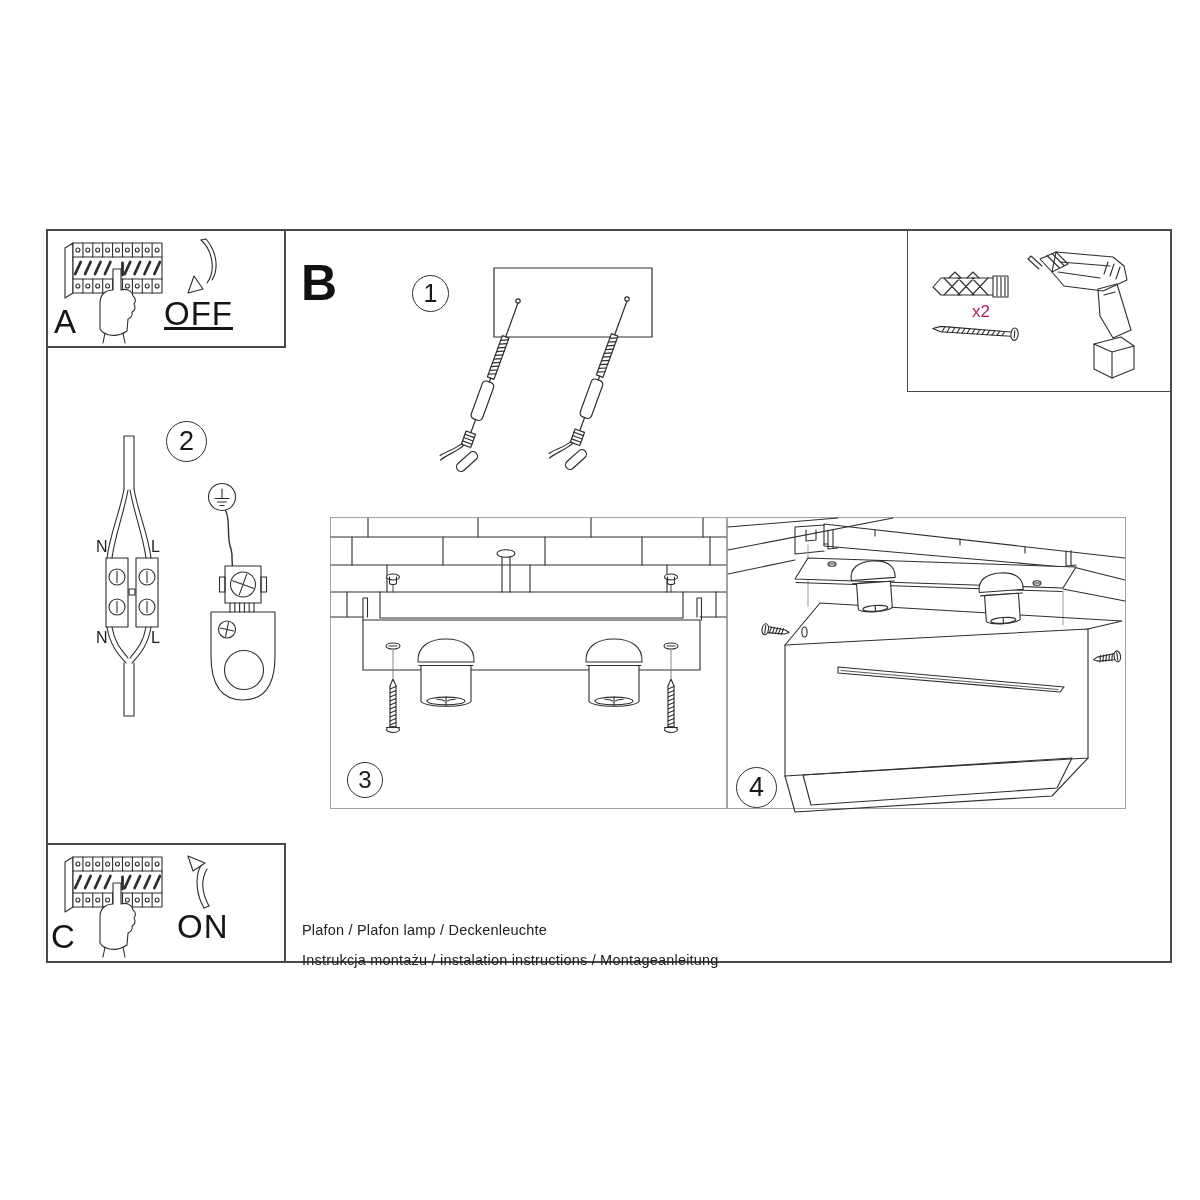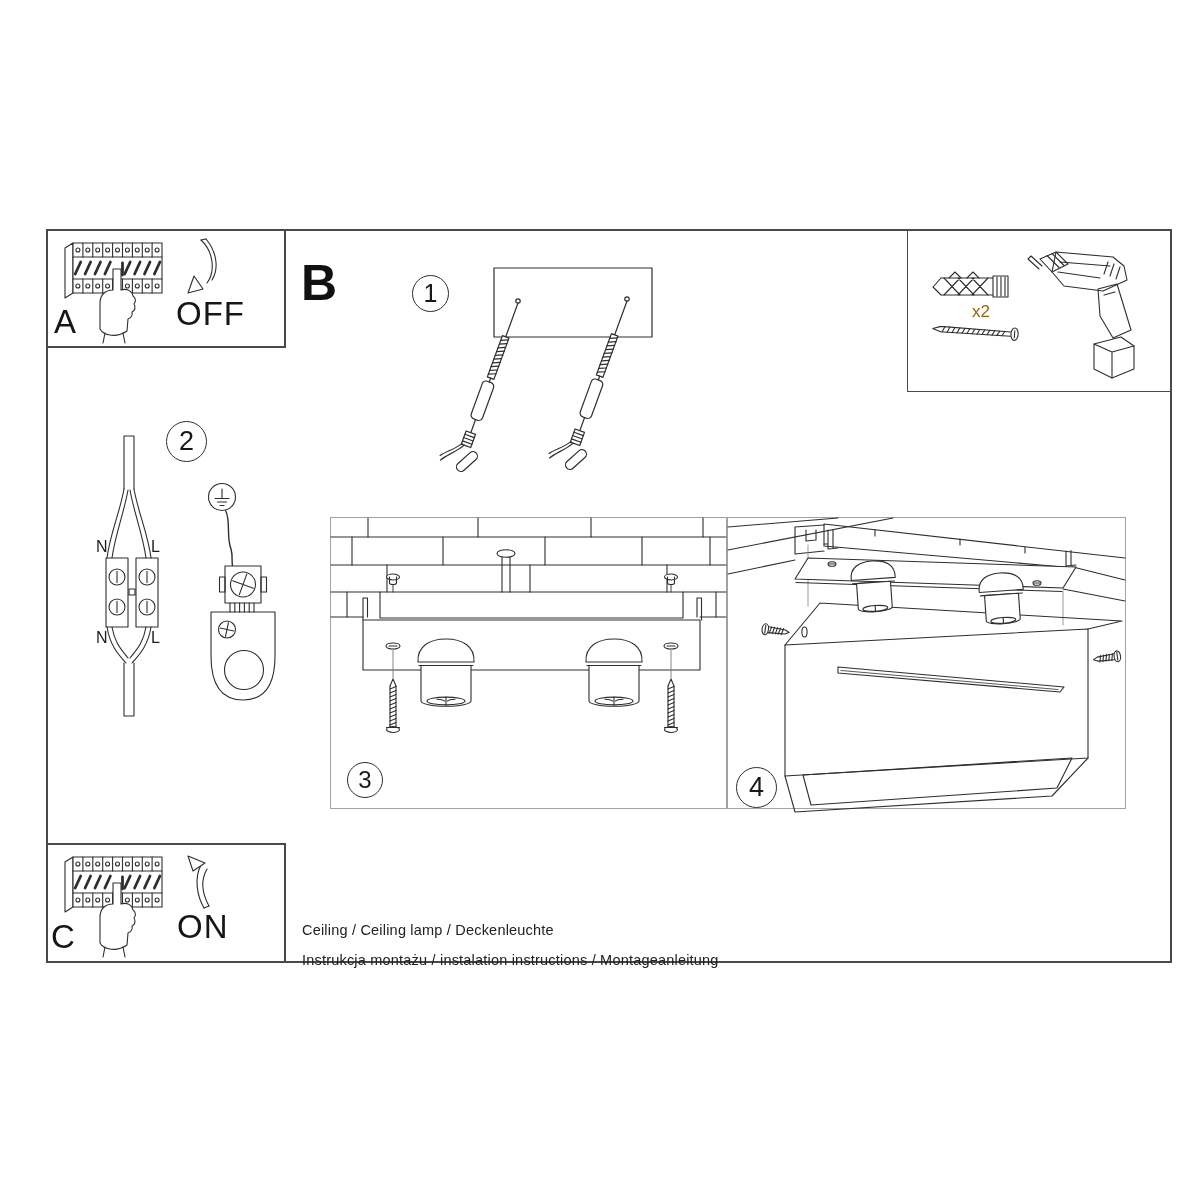--- a/index.html
+++ b/index.html
@@ -14,21 +14,21 @@
   .lbl{position:absolute;line-height:1;white-space:nowrap;}
   .letter{font-size:33px;color:#161616;}
   .big-b{font-size:50px;font-weight:700;color:#111;}
   .switch-word{font-size:33px;letter-spacing:1px;color:#161616;}
   .stepnum{
     position:absolute;border:1.8px solid #2d2d2d;border-radius:50%;
     display:flex;align-items:center;justify-content:center;
     color:#191919;box-sizing:border-box;background:transparent;
   }
   .wirelbl{font-size:16px;color:#1c1c1c;}
-  .qty{font-size:17px;color:#a16207;}
+  .qty{font-size:17px;color:#be185d;}
   .footer-line{position:absolute;font-size:14.5px;color:#212121;letter-spacing:.2px;line-height:1;}
   svg.art{position:absolute;left:0;top:0;}
 </style>
 </head>
 <body>
 
 <div class="frame" style="left:46px;top:229px;width:1126px;height:734px;"></div>
 <div class="frame" style="left:46px;top:229px;width:240px;height:119px;"></div>
 <div class="frame" style="left:46px;top:843px;width:240px;height:120px;"></div>
 <div class="frame thin" style="left:907px;top:229px;width:265px;height:163px;"></div>
@@ -302,33 +302,33 @@
       <path d="M1108 262 L1104 274 M1114 264 L1110 276 M1120 267 L1116 279"></path>
       <polygon points="1098,289 1117,284 1131,330 1113,338 1100,316"></polygon>
       <path d="M1104 295 L1115 292"></path>
       <polygon points="1094,344 1121,337 1134,346 1134,369 1112,378 1094,369"></polygon>
       <path d="M1094 344 L1112 352 M1112 352 L1134 346 M1112 352 V378"></path>
     </g>
   </g>
 </svg>
 
 <div class="lbl letter" style="left:54px;top:305px;">A</div>
-<div class="lbl switch-word" style="left:176px;top:297px;">OFF</div>
+<div class="lbl switch-word" style="left:164px;top:297px;text-decoration:underline;">OFF</div>
 
 <div class="lbl big-b" style="left:301px;top:258px;">B</div>
 
 <div class="stepnum" style="left:412px;top:275px;width:37px;height:37px;font-size:25px;">1</div>
 <div class="stepnum" style="left:166px;top:421px;width:41px;height:41px;font-size:27px;">2</div>
 <div class="stepnum" style="left:347px;top:762px;width:36px;height:36px;font-size:24px;">3</div>
 <div class="stepnum" style="left:736px;top:767px;width:41px;height:41px;font-size:27px;">4</div>
 
 <div class="lbl wirelbl" style="left:96px;top:539px;">N</div>
 <div class="lbl wirelbl" style="left:151px;top:539px;">L</div>
 <div class="lbl wirelbl" style="left:96px;top:630px;">N</div>
 <div class="lbl wirelbl" style="left:151px;top:630px;">L</div>
 
 <div class="lbl qty" style="left:972px;top:303px;">x2</div>
 
 <div class="lbl letter" style="left:51px;top:920px;">C</div>
 <div class="lbl switch-word" style="left:177px;top:910px;text-align:right;">ON</div>
 
 <div class="footer-line" style="left:302px;top:953px;">Instrukcja montażu / instalation instructions / Montageanleitung</div>
-<div class="footer-line" style="left:302px;top:923px;">Ceiling / Ceiling lamp / Deckenleuchte</div>
+<div class="footer-line" style="left:302px;top:923px;">Plafon / Plafon lamp / Deckenleuchte</div>
 
 </body></html>

